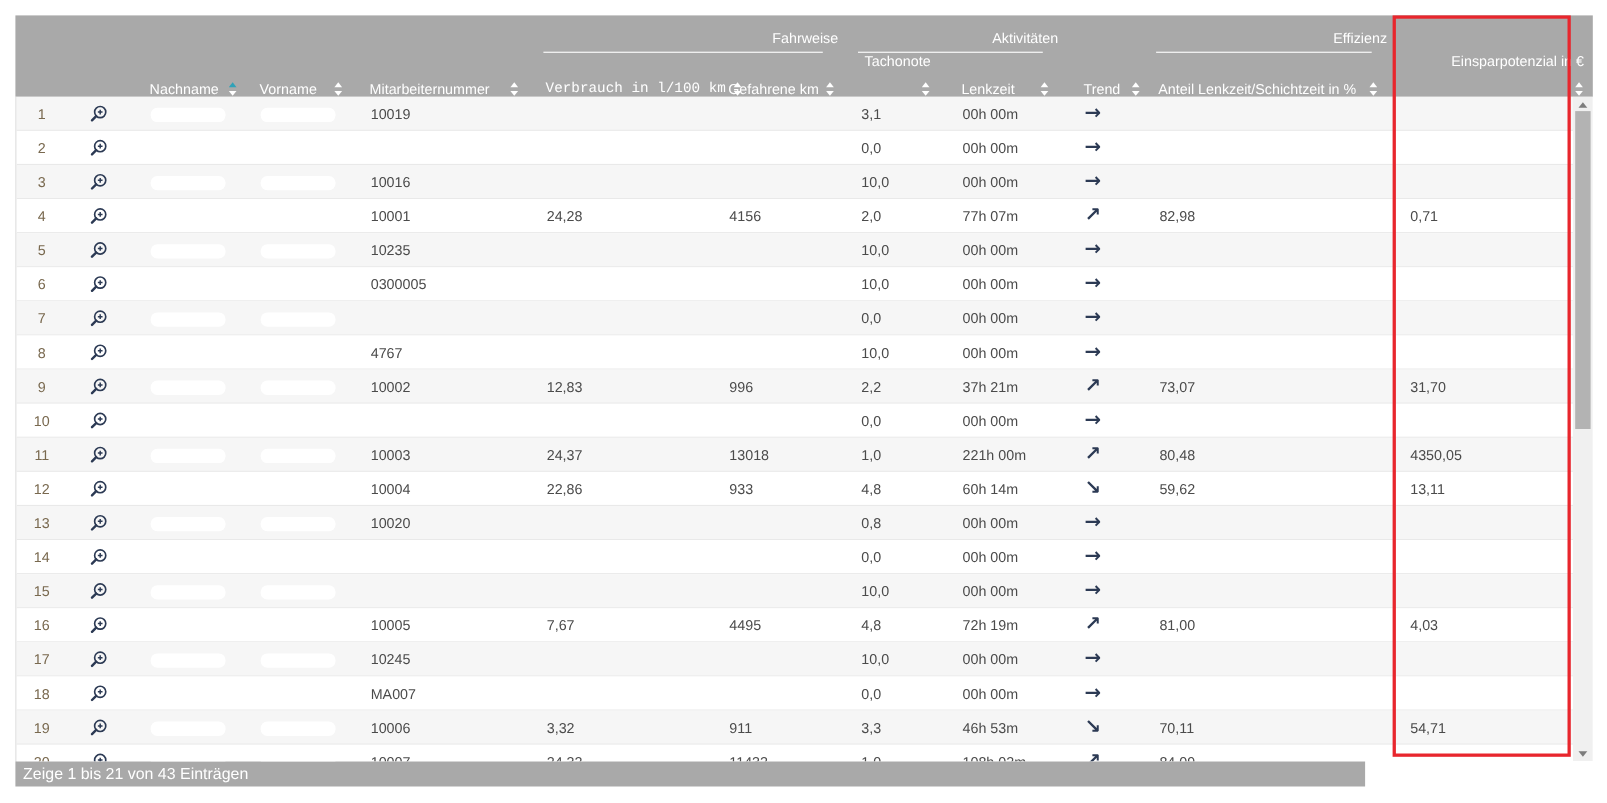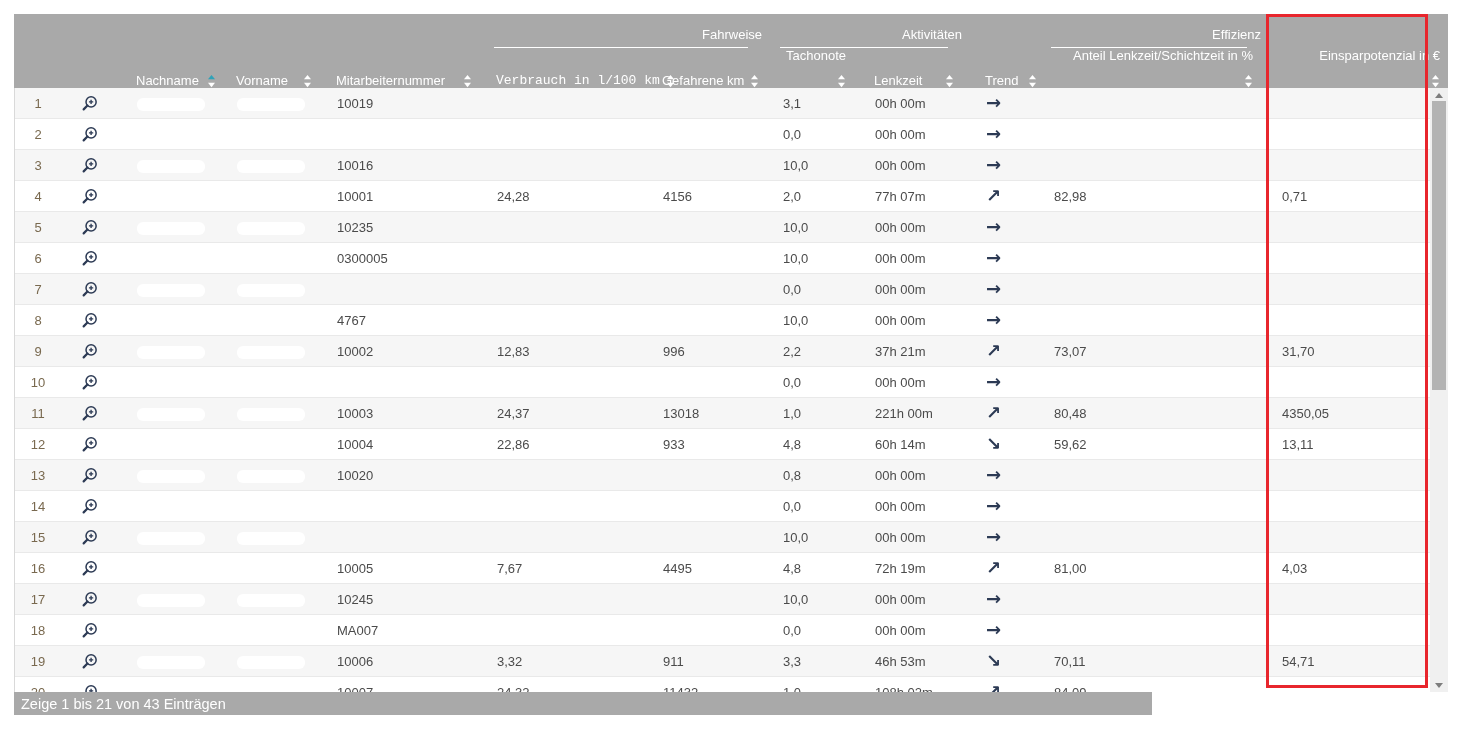--- a/index.html
+++ b/index.html
@@ -16,21 +16,21 @@
            grid-template-rows:34px 40px; font-size:13px; font-weight:500; }
   .hcell { display:flex; align-items:flex-end; white-space:nowrap; overflow:visible; }
   .h-single { grid-row:1 / 3; justify-content:space-between; padding:0 4px 0 20px; gap:8px; }
   .h-sub    { grid-row:2; justify-content:space-between; padding:0 8px 0 20px; gap:6px; }
   .h-group  { grid-row:1; position:relative; justify-content:flex-end; align-items:flex-end; padding-bottom:6px; }
   .h-group::after { content:""; position:absolute; left:18px; right:14px; bottom:0px; height:1px; background:#ffffff; }
   .col-nachname { grid-column:3; } .col-vorname { grid-column:4; } .col-mitarbeiter { grid-column:5; }
   .grp-fahrweise { grid-column:6 / 8; } .sub-verbrauch { grid-column:6;font-family:Liberation Mono, monospace; } .sub-gefahrene { grid-column:7; }
   .grp-aktivitaeten { grid-column:8 / 10; } .sub-tachonote { grid-column:8;flex-direction:column; } .sub-lenkzeit { grid-column:9; }
   .col-trend { grid-column:10; grid-row:1 / 3; justify-content:flex-start; padding-left:23px; gap:10px;margin-top:40px; }
-  .grp-effizienz { grid-column:11; } .sub-anteil { grid-column:11;flex-direction:column; } .sub-einspar { grid-column:12;flex-direction:column; }
+  .grp-effizienz { grid-column:11; } .sub-anteil { grid-column:11; } .sub-einspar { grid-column:12;flex-direction:column; }
 
   .sort { flex:0 0 auto; }
   .sort .tri { fill:#ffffff; }
   .sort .tri.teal { fill:#2fa2b8; }
 
   
   .tbody { position:relative; width:1434px; height:604px; overflow:hidden; background:#ffffff;
            border-left:1px solid #d9d9d9; }
   .rows { width:1416px; }
   .trow { display:grid;
@@ -48,21 +48,21 @@
 
   
   .scrollbar { position:absolute; top:0; right:0; width:18px; height:604px; background:#f0f0f0; }
   .sb-btn { position:absolute; left:0; width:18px; height:14px; display:flex; align-items:center; justify-content:center; cursor:pointer; }
   .sb-btn.up { top:0; } .sb-btn.down { bottom:0; }
   .arr-up { width:0; height:0; border-left:4px solid transparent; border-right:4px solid transparent; border-bottom:5px solid #7d7d7d; }
   .arr-dn { width:0; height:0; border-left:4px solid transparent; border-right:4px solid transparent; border-top:5px solid #7d7d7d; }
   .sb-thumb { position:absolute; left:2px; top:13px; width:14px; height:289px; background:#b3b3b3; cursor:pointer; }
 
   
-  .tfoot { width:1138px; height:23px; background:#a9a9a9; color:#ffffff;
+  .tfoot { width:1227px; height:23px; background:#a9a9a9; color:#ffffff;
            font-size:14.5px; display:flex; align-items:center; padding-left:7px; }
 
   
   .highlight-box { position:absolute; left:1266px; top:14px; width:162px; height:674px;
                    border:3px solid #e8262d; pointer-events:none; z-index:50; }
 </style>
 </head>
 <body>
 
 <div class="page">

